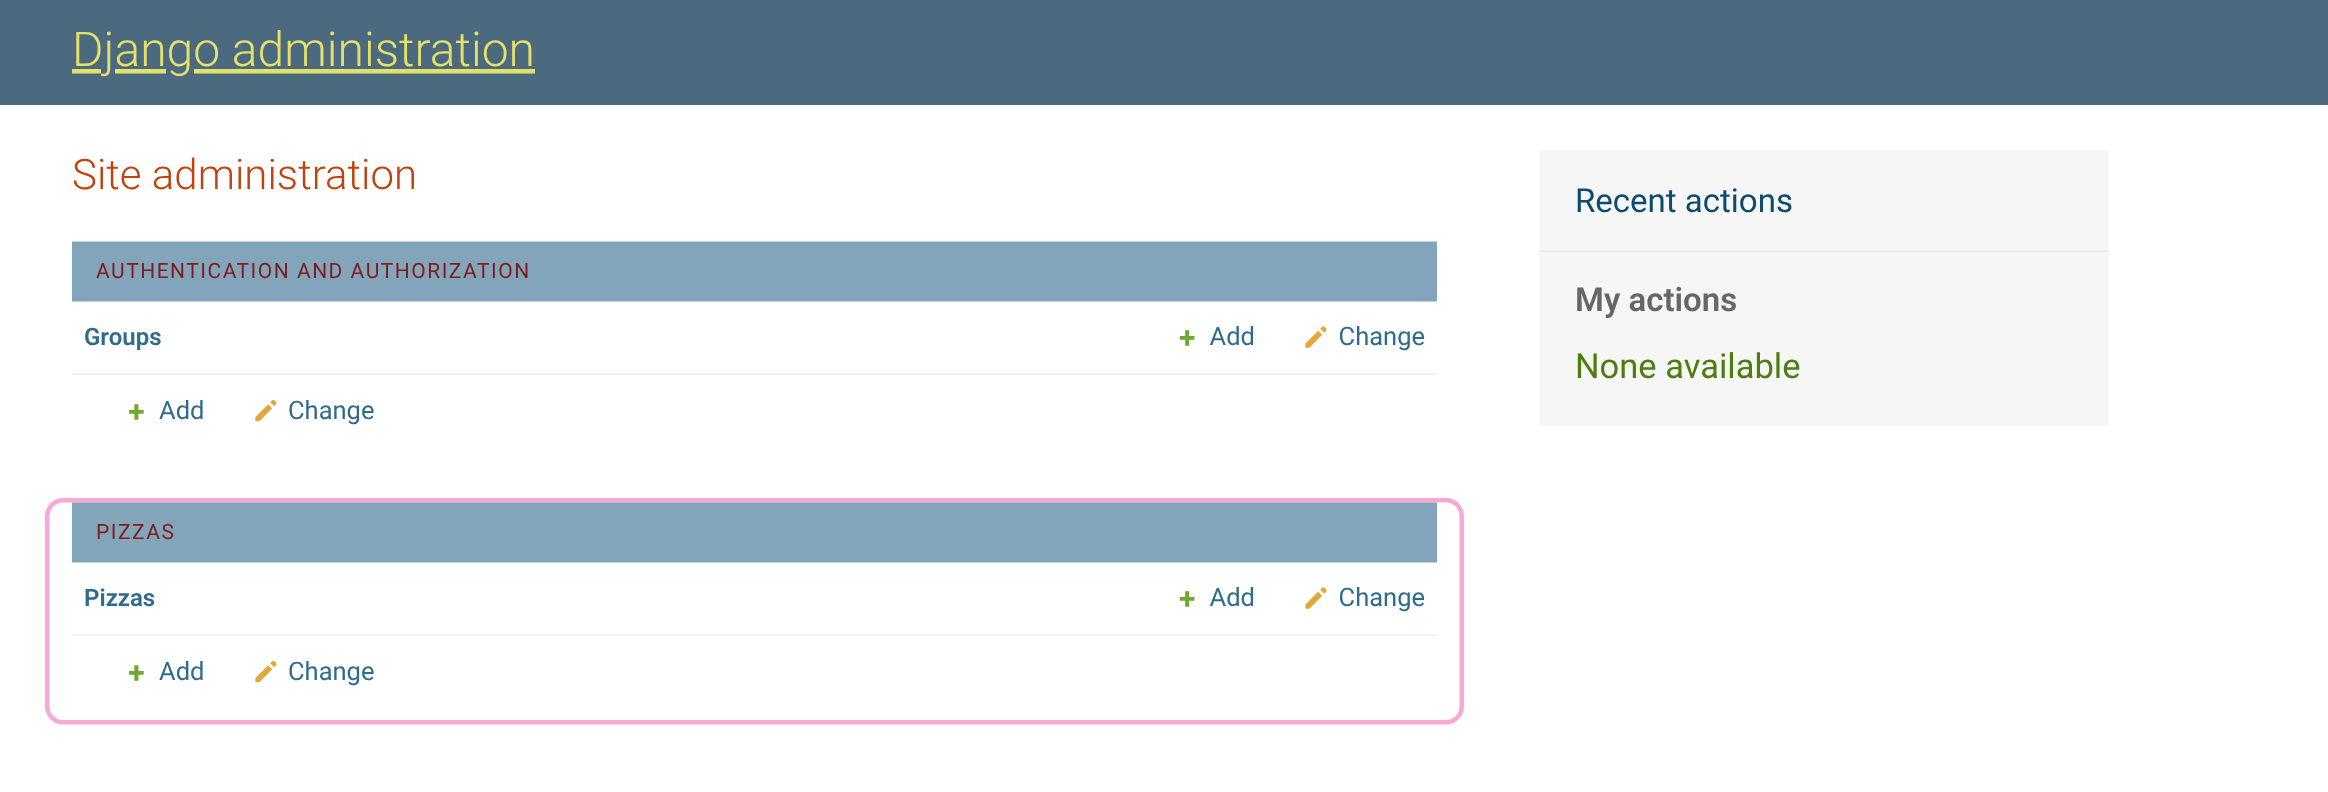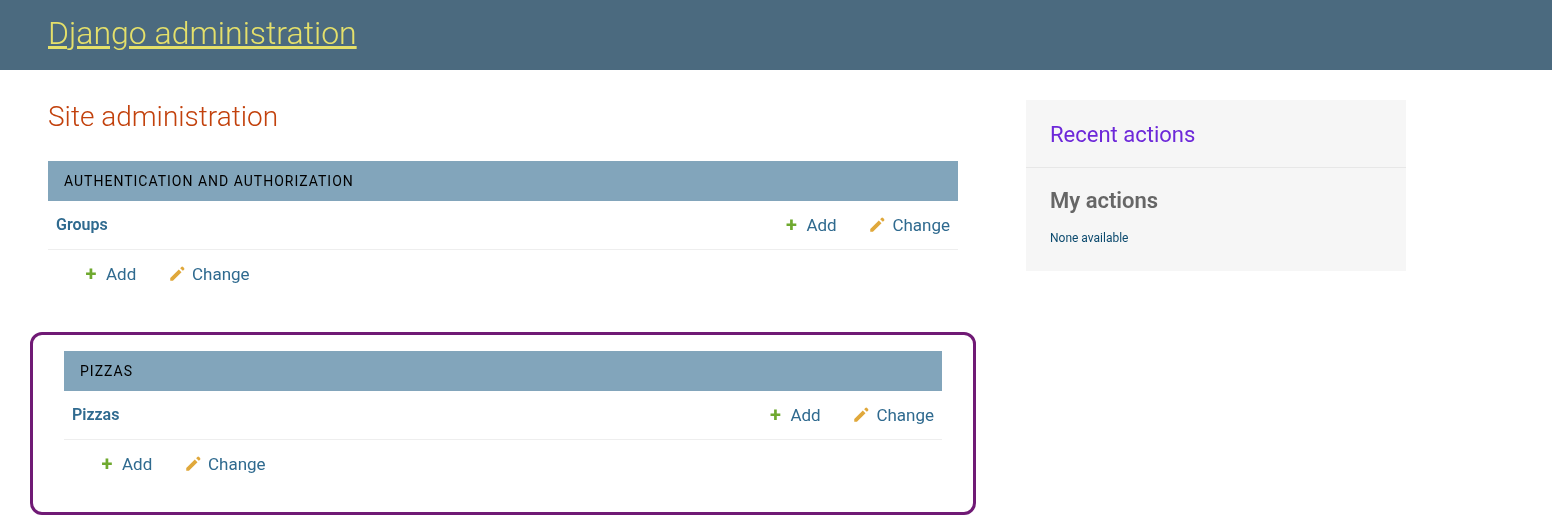--- a/index.html
+++ b/index.html
@@ -32,32 +32,32 @@
     font-size: 28px;
     font-weight: 300;
     color: #c2410c;
     margin-bottom: 28px;
   }
   .module {
     margin-bottom: 34px;
     position: relative;
   }
   .module.highlighted {
-    border: 3px solid #701a75;
+    border: 3px solid #f9a8d4;
     border-radius: 12px;
-    padding: 16px;
+    padding: 0;
     margin-left: -18px;
     margin-right: -18px;
   }
   .module.highlighted .module-inner {
     padding: 0 15px 8px 15px;
   }
   .module-caption {
     background: #82a5bb;
-    color: #000000;
+    color: #7f1d1d;
     font-size: 14px;
     letter-spacing: 1px;
     padding: 12px 16px;
     text-transform: uppercase;
   }
   .row {
     display: flex;
     align-items: flex-start;
     border-bottom: 1px solid #eee;
     padding: 14px 8px;
@@ -90,33 +90,33 @@
   .pencil-icon svg { width: 18px; height: 18px; }
   .sidebar {
     margin-left: 68px;
     width: 380px;
     background: #f6f6f6;
     padding: 0;
   }
   .sidebar h2 {
     font-size: 22px;
     font-weight: 400;
-    color: #6d28d9;
+    color: #0c4a6e;
     padding: 22px 24px 20px 24px;
     border-bottom: 1px solid #e7e7e7;
   }
   .sidebar h3 {
     font-size: 22px;
     font-weight: 600;
     color: #666;
     padding: 20px 24px 10px 24px;
   }
   .sidebar .none {
-    font-size: 12px;
-    color: #0c4a6e;
+    font-size: 23px;
+    color: #4d7c0f;
     padding: 8px 24px 26px 24px;
   }
   .watermark {
     position: absolute;
     right: 6px;
     bottom: 2px;
     font-size: 14px;
     color: rgba(150,150,150,0.45);
     letter-spacing: 0.3px;
     pointer-events: none;

